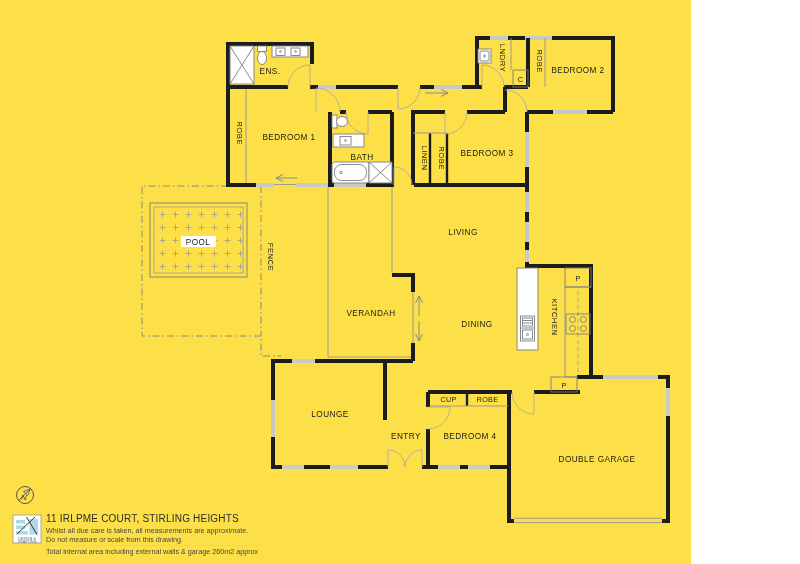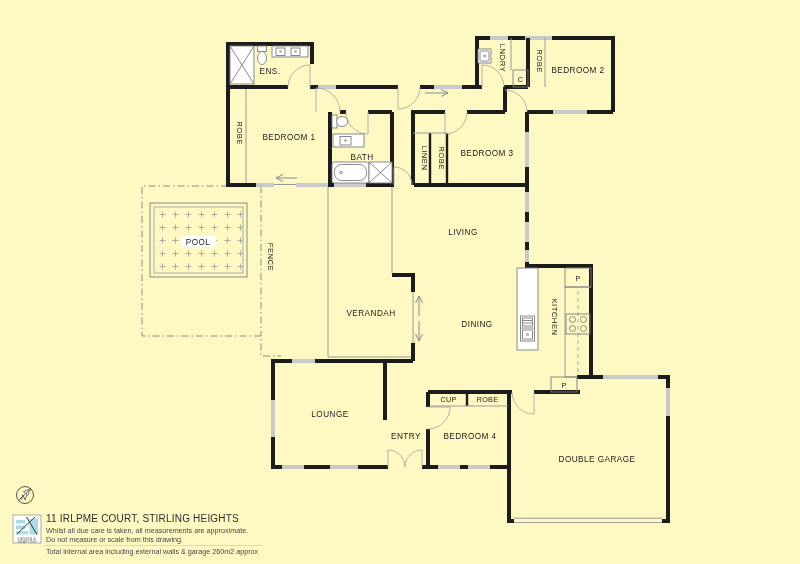--- a/index.html
+++ b/index.html
@@ -1,16 +1,16 @@
 <!DOCTYPE html>
 <html><head>
 <meta charset="utf-8">
 <style>
   html,body{margin:0;padding:0;background:#fff;}
-  #stage{position:relative;width:800px;height:564px;background:#fef9c3;overflow:hidden;
+  #stage{position:relative;width:691px;height:564px;background:#fde047;overflow:hidden;
          font-family:"Liberation Sans", sans-serif;}
   svg{display:block;}
   .wall{stroke:#1c1c1c;stroke-width:4;fill:none;stroke-linejoin:miter;stroke-linecap:butt;}
   .wallthin{stroke:#1c1c1c;stroke-width:2.4;fill:none;}
   .win{stroke:#c9c9c9;stroke-width:4;fill:none;}
   .fix{stroke:#7d7d7d;stroke-width:0.9;fill:#ffffff;}
   .fixl{stroke:#7d7d7d;stroke-width:0.9;fill:none;}
   .door{stroke:#a9a9a9;stroke-width:0.9;fill:none;}
   .thin{stroke:#9a9a9a;stroke-width:1;fill:none;}
   .fence{stroke:#8a8a8a;stroke-width:1;fill:none;stroke-dasharray:7 3 1.5 3;}

